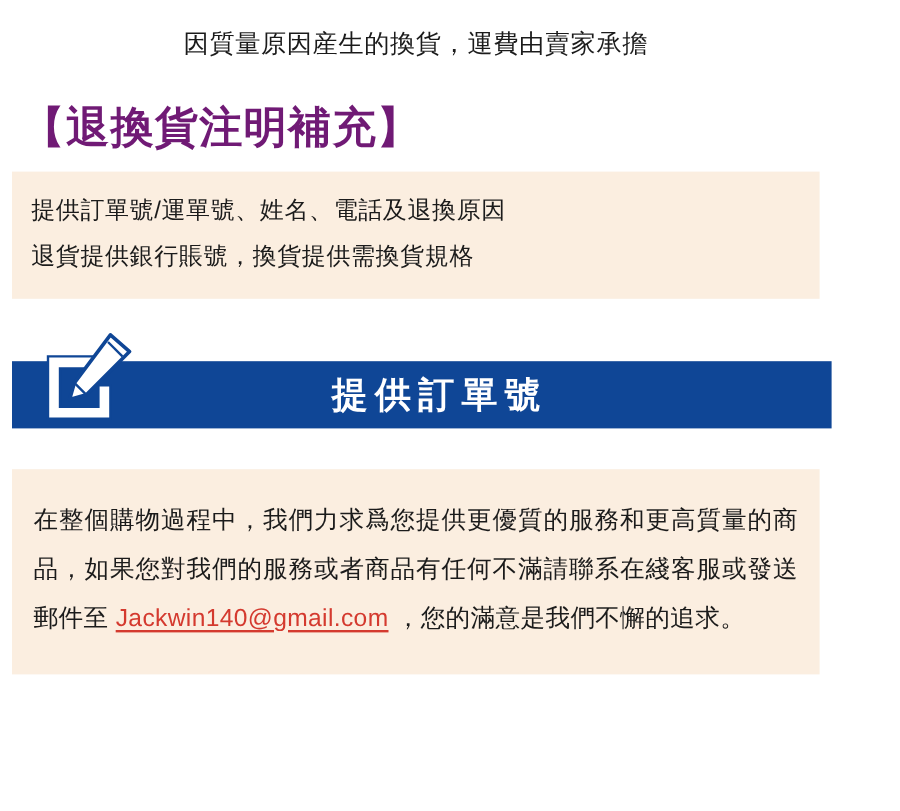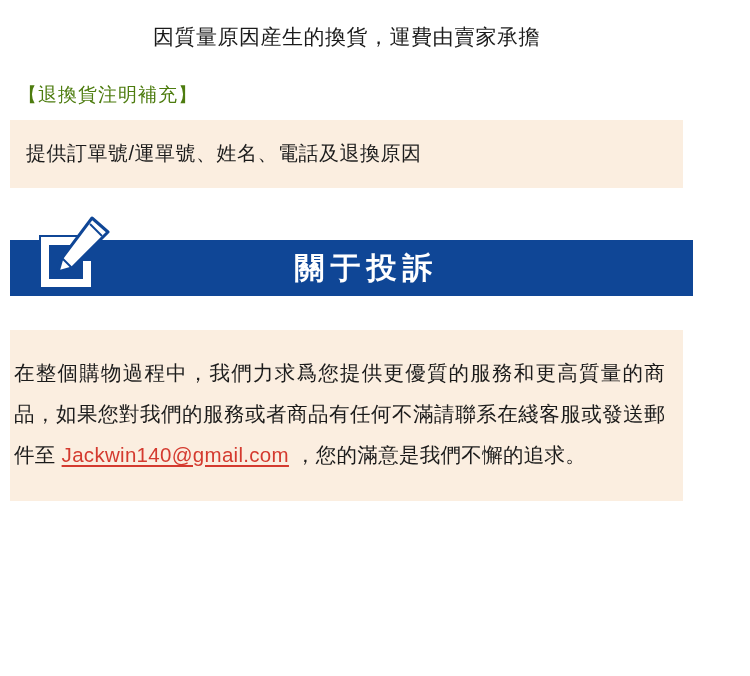--- a/index.html
+++ b/index.html
@@ -28,23 +28,23 @@
     font-size: 21px;
     line-height: 46px;
     color: #1b1b1b;
     text-align: center;
     letter-spacing: 0.5px;
   }
 
   
   .bracket-heading {
     margin: 22px 0 10px 18px;
-    font-size: 19px;
-    font-weight: normal;
-    color: #4d7c0f;
+    font-size: 36px;
+    font-weight: bold;
+    color: #701a75;
     letter-spacing: 1px;
   }
 
   
   .note-block {
     background: #fbeee0;
     margin: 12px 10px 0 10px;
     padding: 14px 16px 16px 16px;
   }
   .note-line {
@@ -83,21 +83,21 @@
     left: 34px;
     top: -24px;
     width: 78px;
     height: 78px;
   }
 
   
   .complaint-block {
     background: #fbeee0;
     margin: 30px 10px 0 10px;
-    padding: 22px 18px 26px 4px;
+    padding: 22px 18px 26px 18px;
   }
   .complaint-text {
     font-size: 20.5px;
     line-height: 41px;
     color: #1b1b1b;
     letter-spacing: 0.3px;
     text-align: justify;
   }
   .email {
     color: #d43a2f;
@@ -111,25 +111,26 @@
 <div class="page">
 
   <div class="policy-lines">
     <div class="policy-line">因質量原因産生的換貨，運費由賣家承擔</div>
   </div>
 
   <div class="bracket-heading">【退換貨注明補充】</div>
 
   <div class="note-block">
     <div class="note-line">提供訂單號/運單號、姓名、電話及退換原因</div>
+    <div class="note-line">退貨提供銀行賬號，換貨提供需換貨規格</div>
   </div>
 
   <div class="banner-wrap">
     <div class="banner">
-      <span class="banner-title">關于投訴</span>
+      <span class="banner-title">提供訂單號</span>
     </div>
     <span class="banner-icon">
       <svg viewBox="0 0 78 78" width="78" height="78" xmlns="http://www.w3.org/2000/svg">
         <path d="M6 20 L46 20 L46 30 L16 30 L16 62 L48 62 L48 44 L58 44 L58 72 L6 72 Z" fill="#ffffff"></path>
         <path d="M6 20 L46 20 L46 30 L16 30 L16 62 L48 62 L48 44 L58 44 L58 72 L6 72 Z" fill="none" stroke="#0f4696" stroke-width="2"></path>
         <path d="M58 2 L74 16 L38 52 L24 56 L28 42 Z" fill="#ffffff" stroke="#0f4696" stroke-width="3" stroke-linejoin="round"></path>
         <path d="M28 42 L38 52" stroke="#0f4696" stroke-width="2"></path>
         <path d="M56 8 L68 20" stroke="#0f4696" stroke-width="2"></path>
       </svg>
     </span>

